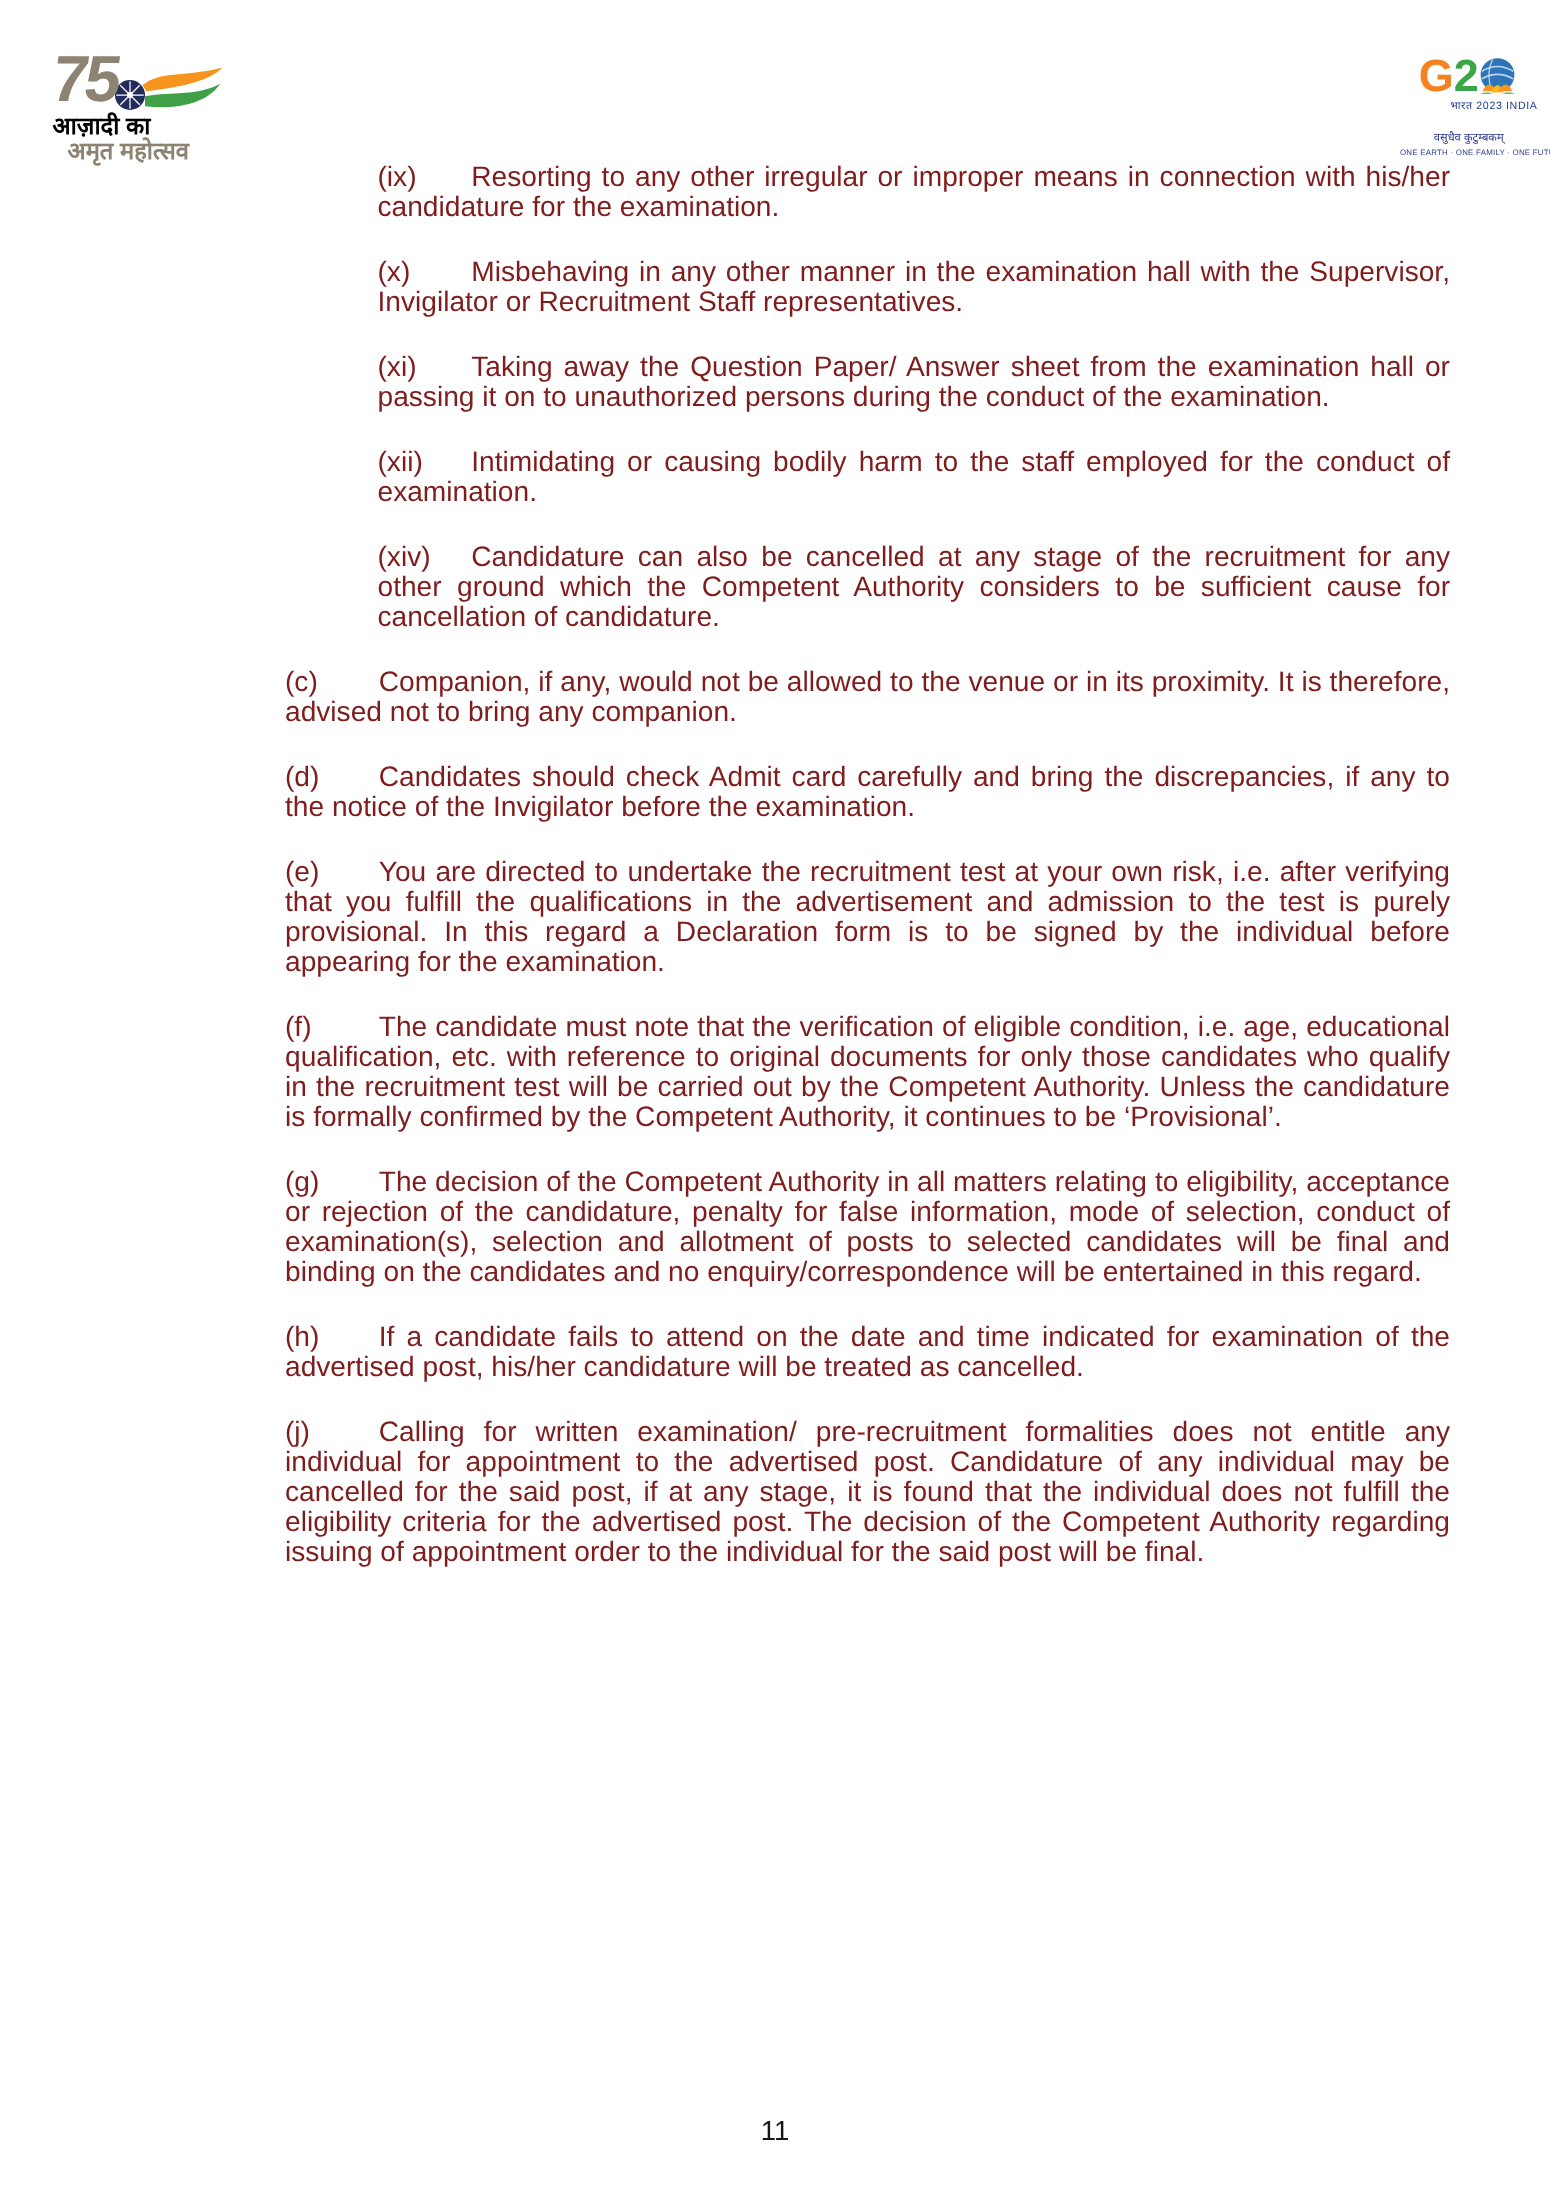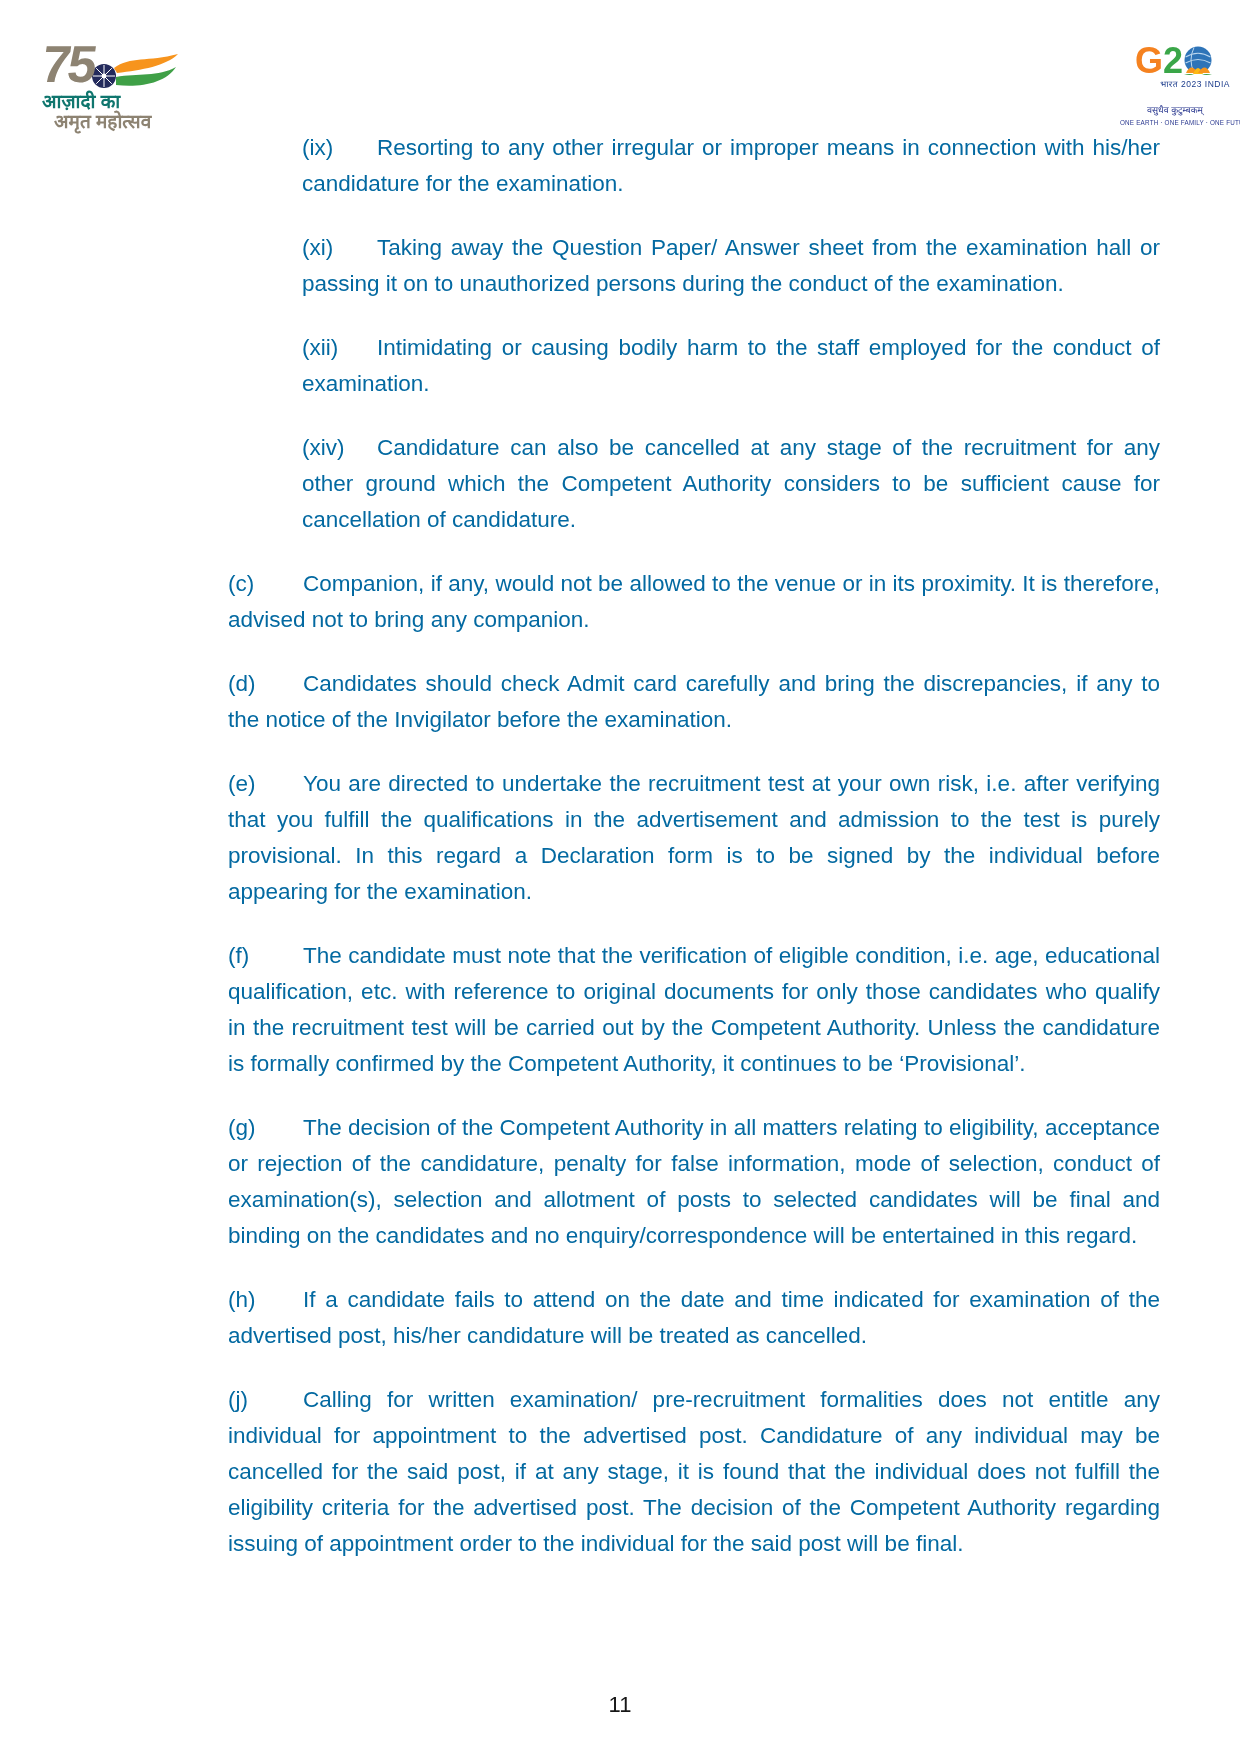--- a/index.html
+++ b/index.html
@@ -8,36 +8,36 @@
     font-family:"Liberation Sans", sans-serif;color:#161616;overflow:hidden;
   }
   
   .logo-left{position:absolute;left:42px;top:38px;width:170px;}
   .logo75-row{display:flex;align-items:flex-start;height:58px;}
   .num75{
     font-size:52px;line-height:52px;font-weight:600;color:#8d8372;
     transform:skewX(-8deg);letter-spacing:-3px;
   }
   .flag-svg{margin-left:-4px;margin-top:14px;}
-  .logo-line1{font-size:19px;font-weight:700;color:#0f766e;line-height:20px;margin-top:-4px;}
+  .logo-line1{font-size:19px;font-weight:700;color:#000000;line-height:20px;margin-top:-4px;}
   .logo-line2{font-size:19px;font-weight:700;color:#8d8372;line-height:20px;margin-left:12px;}
   
   .logo-g20{position:absolute;left:1120px;top:42px;width:110px;text-align:center;}
   .g20-row{display:flex;align-items:center;justify-content:center;font-weight:700;font-size:36px;line-height:36px;}
   .g20-g{color:#f58220;}
   .g20-2{color:#3aa648;}
   .g20-globe{display:inline-block;margin-left:-2px;margin-top:2px;}
   .bharat-line{font-size:8.5px;color:#1c3c8c;margin-top:-2px;letter-spacing:0.5px;text-align:right;}
   .motto-hi{font-size:9px;color:#2b3990;margin-top:14px;font-weight:400;}
   .motto-en{font-size:6.3px;color:#2b3990;margin-top:3px;letter-spacing:0.2px;white-space:nowrap;}
   
   .content{position:absolute;left:228px;top:130px;width:932px;}
   .para{
-    font-size:22.5px;line-height:36px;text-align:justify;
-    margin:0 0 28px 0;color:#0369a1;
+    font-size:22.5px;line-height:24px;text-align:justify;
+    margin:0 0 28px 0;color:#7f1d1d;
   }
   .para.indent{margin-left:74px;}
   .plabel{display:inline-block;width:75px;}
   
   .page-number{
     position:absolute;top:1692px;left:0;width:100%;text-align:center;
     font-size:22px;color:#161616;
   }
 </style>
 </head>
@@ -79,20 +79,21 @@
       <path d="M21 31 Q25 29 31 31 Z" fill="#3fa047"></path>
     </svg>
   </div>
   <div class="bharat-line">भारत 2023 INDIA</div>
   <div class="motto-hi">वसुधैव कुटुम्बकम्</div>
   <div class="motto-en">ONE EARTH · ONE FAMILY · ONE FUTURE</div>
 </div>
 
 <main class="content" id="doc-body">
     <p class="para indent"><span class="plabel">(ix)</span><span>Resorting to any other irregular or improper means in connection with his/her candidature for the examination.</span></p>
+    <p class="para indent"><span class="plabel">(x)</span><span>Misbehaving in any other manner in the examination hall with the Supervisor, Invigilator or Recruitment Staff representatives.</span></p>
     <p class="para indent"><span class="plabel">(xi)</span><span>Taking away the Question Paper/ Answer sheet from the examination hall or passing it on to unauthorized persons during the conduct of the examination.</span></p>
     <p class="para indent"><span class="plabel">(xii)</span><span>Intimidating or causing bodily harm to the staff employed for the conduct of examination.</span></p>
     <p class="para indent"><span class="plabel">(xiv)</span><span>Candidature can also be cancelled at any stage of the recruitment for any other ground which the Competent Authority considers to be sufficient cause for cancellation of candidature.</span></p>
     <p class="para"><span class="plabel">(c)</span><span>Companion, if any, would not be allowed to the venue or in its proximity. It is therefore, advised not to bring any companion.</span></p>
     <p class="para"><span class="plabel">(d)</span><span>Candidates should check Admit card carefully and bring the discrepancies, if any to the notice of the Invigilator before the examination.</span></p>
     <p class="para"><span class="plabel">(e)</span><span>You are directed to undertake the recruitment test at your own risk, i.e. after verifying that you fulfill the qualifications in the advertisement and admission to the test is purely provisional. In this regard a Declaration form is to be signed by the individual before appearing for the examination.</span></p>
     <p class="para"><span class="plabel">(f)</span><span>The candidate must note that the verification of eligible condition, i.e. age, educational qualification, etc. with reference to original documents for only those candidates who qualify in the recruitment test will be carried out by the Competent Authority. Unless the candidature is formally confirmed by the Competent Authority, it continues to be ‘Provisional’.</span></p>
     <p class="para"><span class="plabel">(g)</span><span>The decision of the Competent Authority in all matters relating to eligibility, acceptance or rejection of the candidature, penalty for false information, mode of selection, conduct of examination(s), selection and allotment of posts to selected candidates will be final and binding on the candidates and no enquiry/correspondence will be entertained in this regard.</span></p>
     <p class="para"><span class="plabel">(h)</span><span>If a candidate fails to attend on the date and time indicated for examination of the advertised post, his/her candidature will be treated as cancelled.</span></p>
     <p class="para"><span class="plabel">(j)</span><span>Calling for written examination/ pre-recruitment formalities does not entitle any individual for appointment to the advertised post. Candidature of any individual may be cancelled for the said post, if at any stage, it is found that the individual does not fulfill the eligibility criteria for the advertised post. The decision of the Competent Authority regarding issuing of appointment order to the individual for the said post will be final.</span></p>

